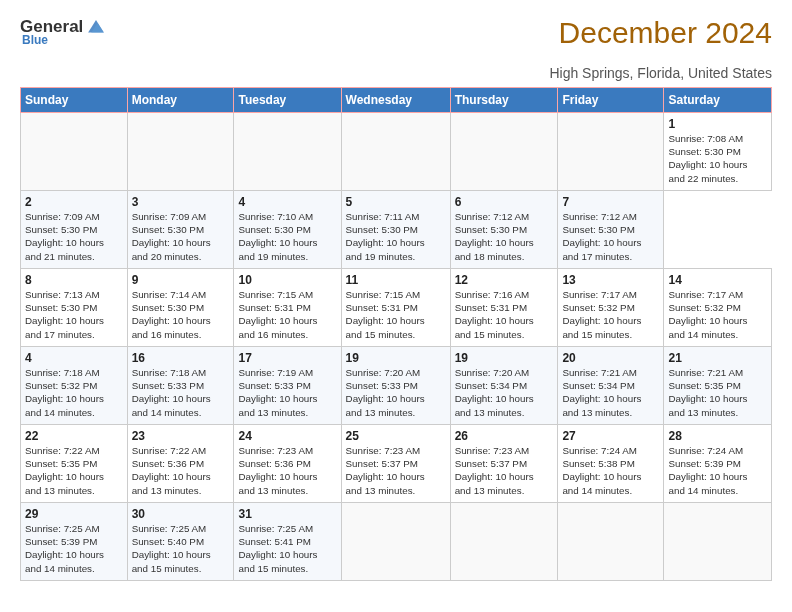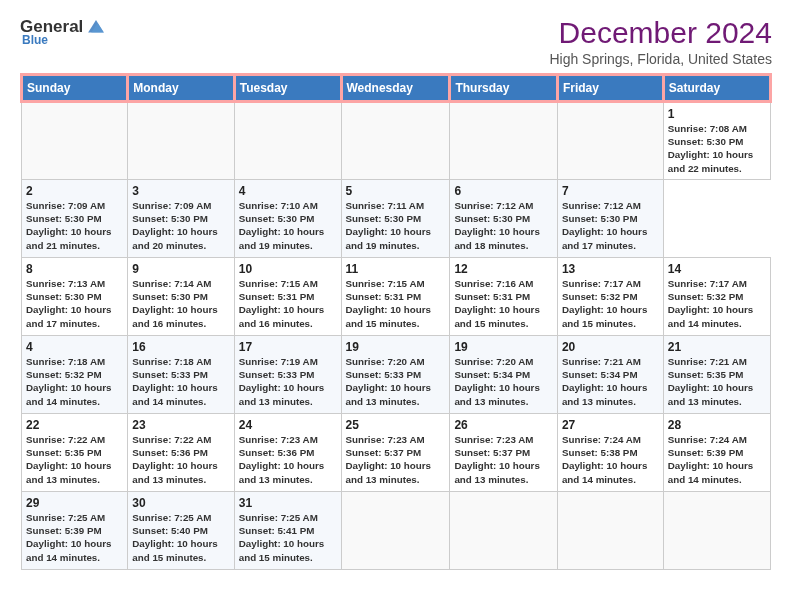--- a/index.html
+++ b/index.html
@@ -42,41 +42,41 @@
       width: 22px;
       height: 22px;
       margin-left: 2px;
     }
     .title-block {
       text-align: right;
     }
     .main-title {
       font-size: 30px;
       font-weight: normal;
-      color: #701a75;
+      color: #a16207;
       line-height: 1.1;
     }
     .subtitle {
       font-size: 14px;
       color: #555;
-      margin-top: 2px;
+      margin-top: 16px;
     }
     .calendar {
       width: 100%;
       border-collapse: collapse;
       font-size: 10.5px;
     }
     .calendar thead tr th {
       background-color: #3a7abf;
       color: #fff;
       font-weight: bold;
       font-size: 12px;
       padding: 5px 4px;
       text-align: left;
-      border: 3px solid #fca5a5;
+      border: 1px solid #fca5a5;
     }
     .calendar tbody tr td {
       border: 1px solid #ccc;
       vertical-align: top;
       padding: 4px 4px 3px 4px;
       width: 113px;
       height: 78px;
       background: #fff;
     }
     .calendar tbody tr:nth-child(even) td {
@@ -86,21 +86,20 @@
       font-weight: bold;
       font-size: 12px;
       color: #222;
       display: block;
       margin-bottom: 1px;
     }
     .day-info {
       font-size: 9.8px;
       color: #333;
       line-height: 1.35;
-      font-weight: bold;
     }
     .empty-cell {
       background: #f9f9f9 !important;
     }
   </style>
 </head>
 <body>
 
 <div class="page">
   <div class="header-row">

